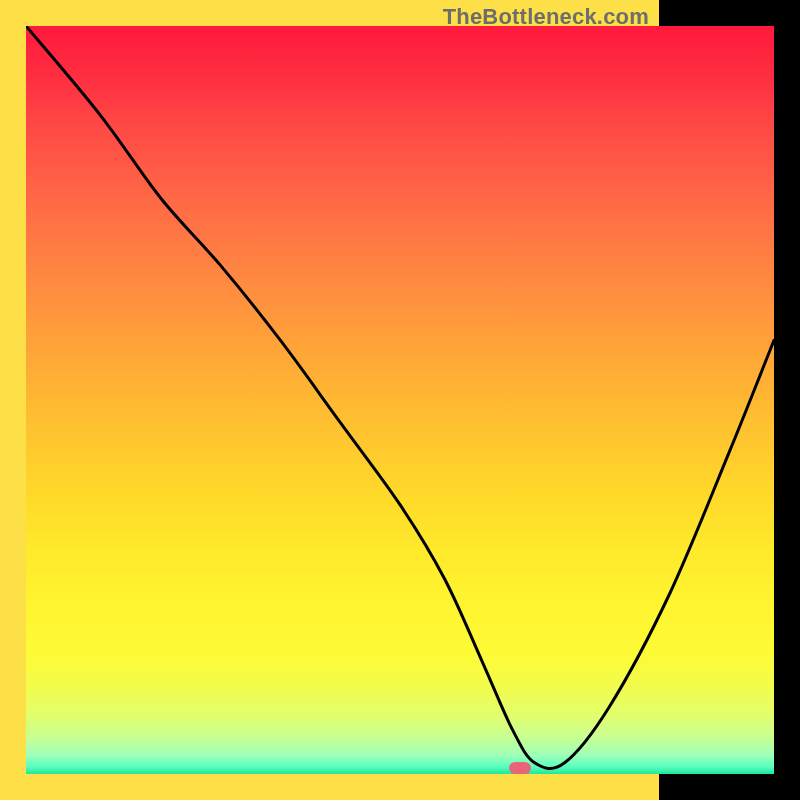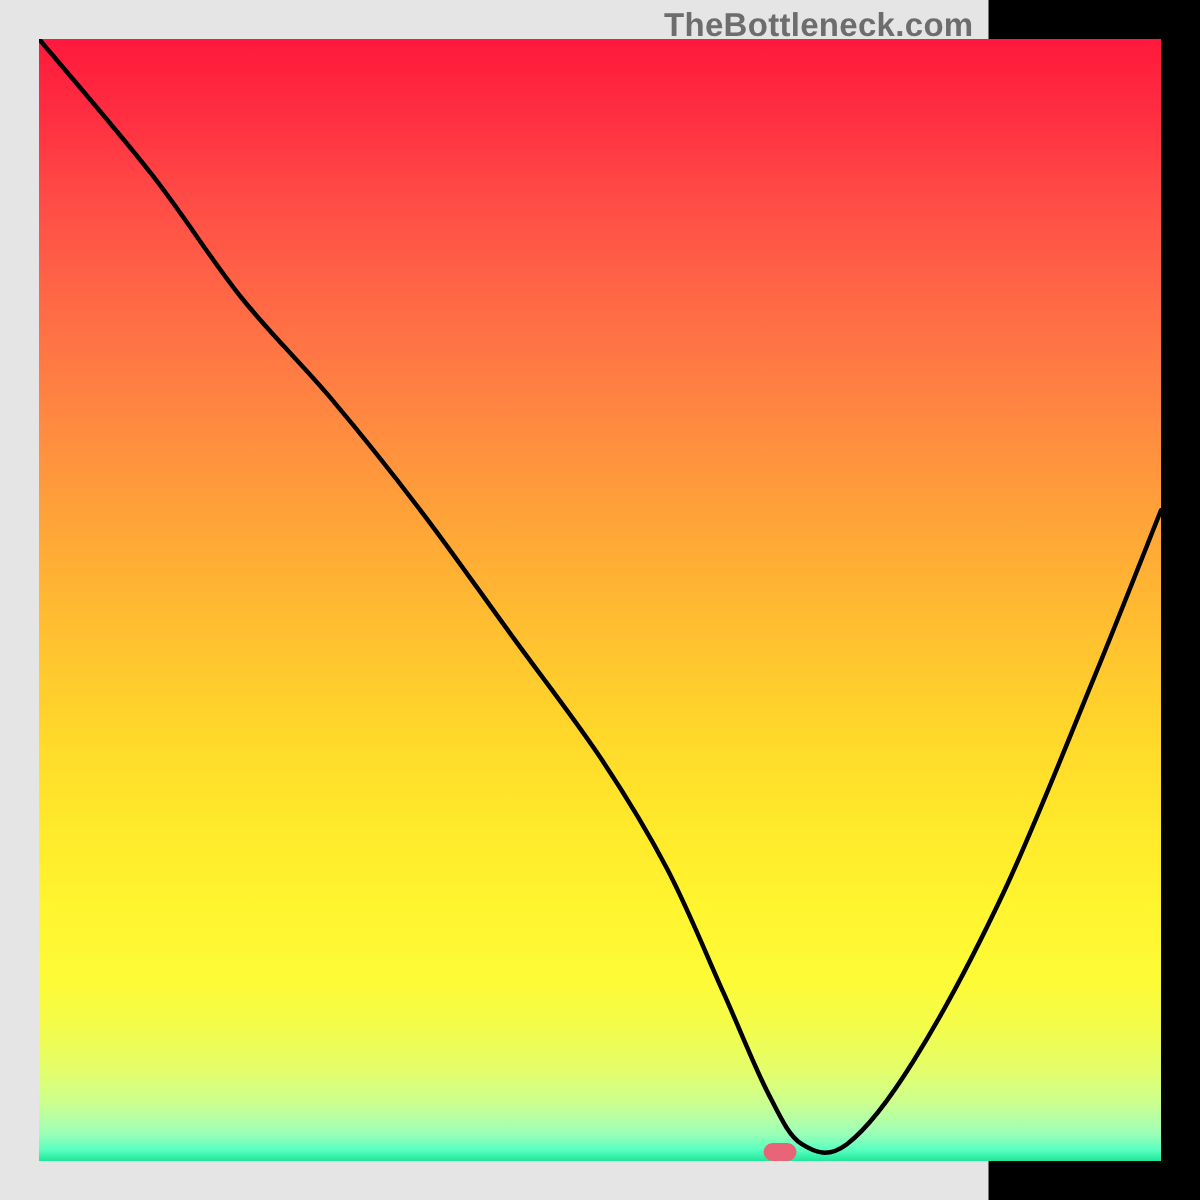--- a/index.html
+++ b/index.html
@@ -7,21 +7,21 @@
     padding: 0;
     width: 800px;
     height: 800px;
     background: #000;
     overflow: hidden;
   }
   .container {
     position: relative;
     width: 659px;
     height: 800px;
-    background: #e5e5e5;
+    background: #fde047;
   }
   .watermark {
     position: absolute;
     top: 4px;
     right: 10px;
     font-family: Arial, Helvetica, sans-serif;
     font-size: 22px;
     font-weight: bold;
     color: #6d6d6d;
     letter-spacing: 0.2px;

